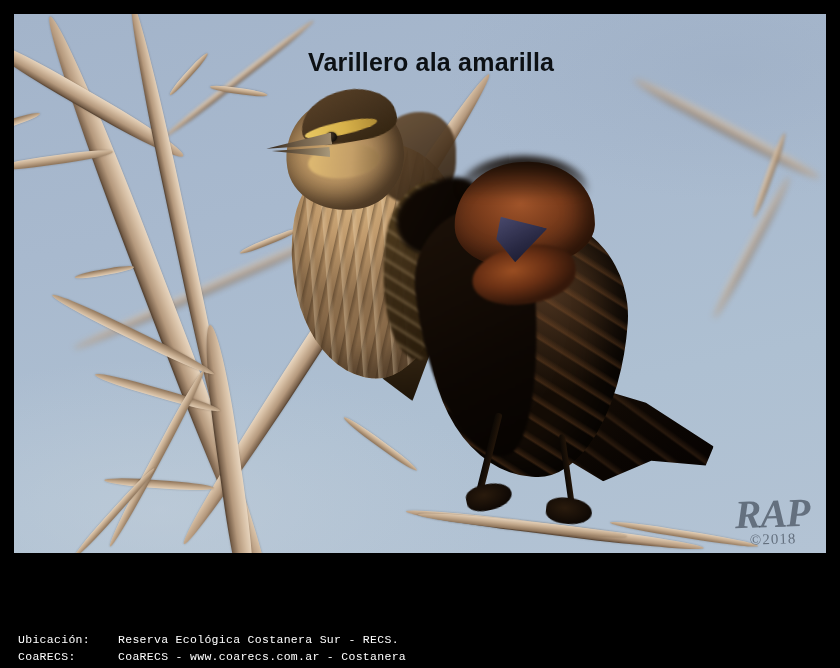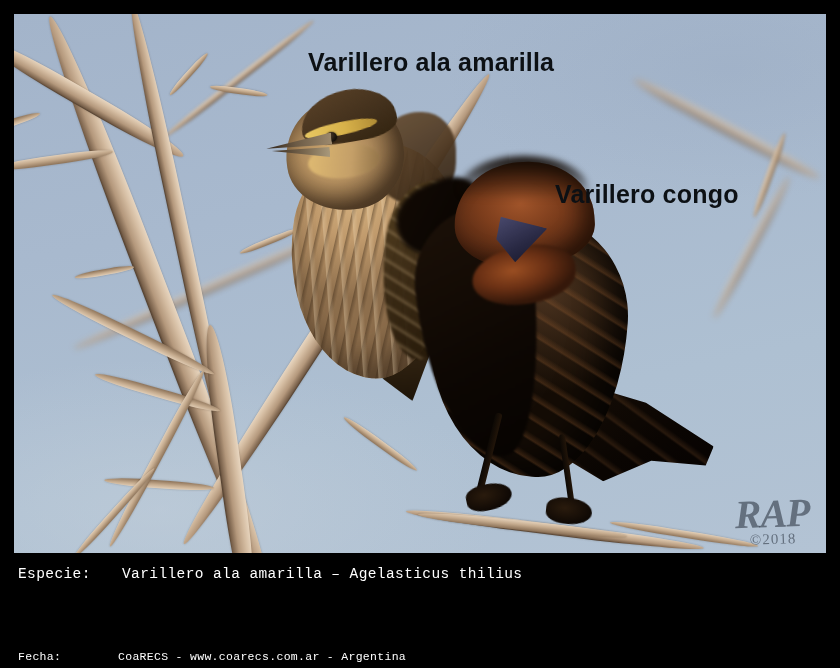--- a/index.html
+++ b/index.html
@@ -394,37 +394,36 @@
       <div class="bb-beak"></div>
       <div class="bb-leg" style="left:72px; top:258px; width:7px; height:80px; transform:rotate(14deg);"></div>
       <div class="bb-leg" style="left:150px; top:280px; width:6px; height:74px; transform:rotate(-8deg);"></div>
       <div class="bb-foot" style="left:52px; top:330px; transform:rotate(-12deg);"></div>
       <div class="bb-foot" style="left:132px; top:344px; transform:rotate(6deg);"></div>
     </div>
 
     <div class="branch thin" style="left:404px; top:496px; width:210px; height:9px; transform:rotate(6deg);"></div>
 
     <div class="photo-label" id="label-yellow">Varillero ala amarilla</div>
-    <div class="photo-label" id="label-congo">Varillero congo</div>
 
     <div id="watermark">
       <span id="wm-rap">RAP</span>
       <span id="wm-year">©2018</span>
     </div>
 
   </div>
 
   <div id="caption">
 
-    <div class="cap-row cap-big" id="row-especie">
-      <span class="k">Especie:</span><span class="v">Varillero ala amarilla – Agelasticus thilius</span>
+
+
+
+    <div class="cap-row cap-small" id="row-ubicacion">
+      <span class="k">Ubicación:</span><span class="v">Reserva Ecológica Costanera Sur - RECS.</span>
     </div>
 
-
-
-
     <div class="cap-row cap-small" id="row-fuente">
-      <span class="k">Fecha:</span><span class="v">CoaRECS - www.coarecs.com.ar - Argentina</span>
+      <span class="k">CoaRECS:</span><span class="v">CoaRECS - www.coarecs.com.ar - Costanera</span>
     </div>
 
   </div>
 
 </div>
 
 </body></html>

